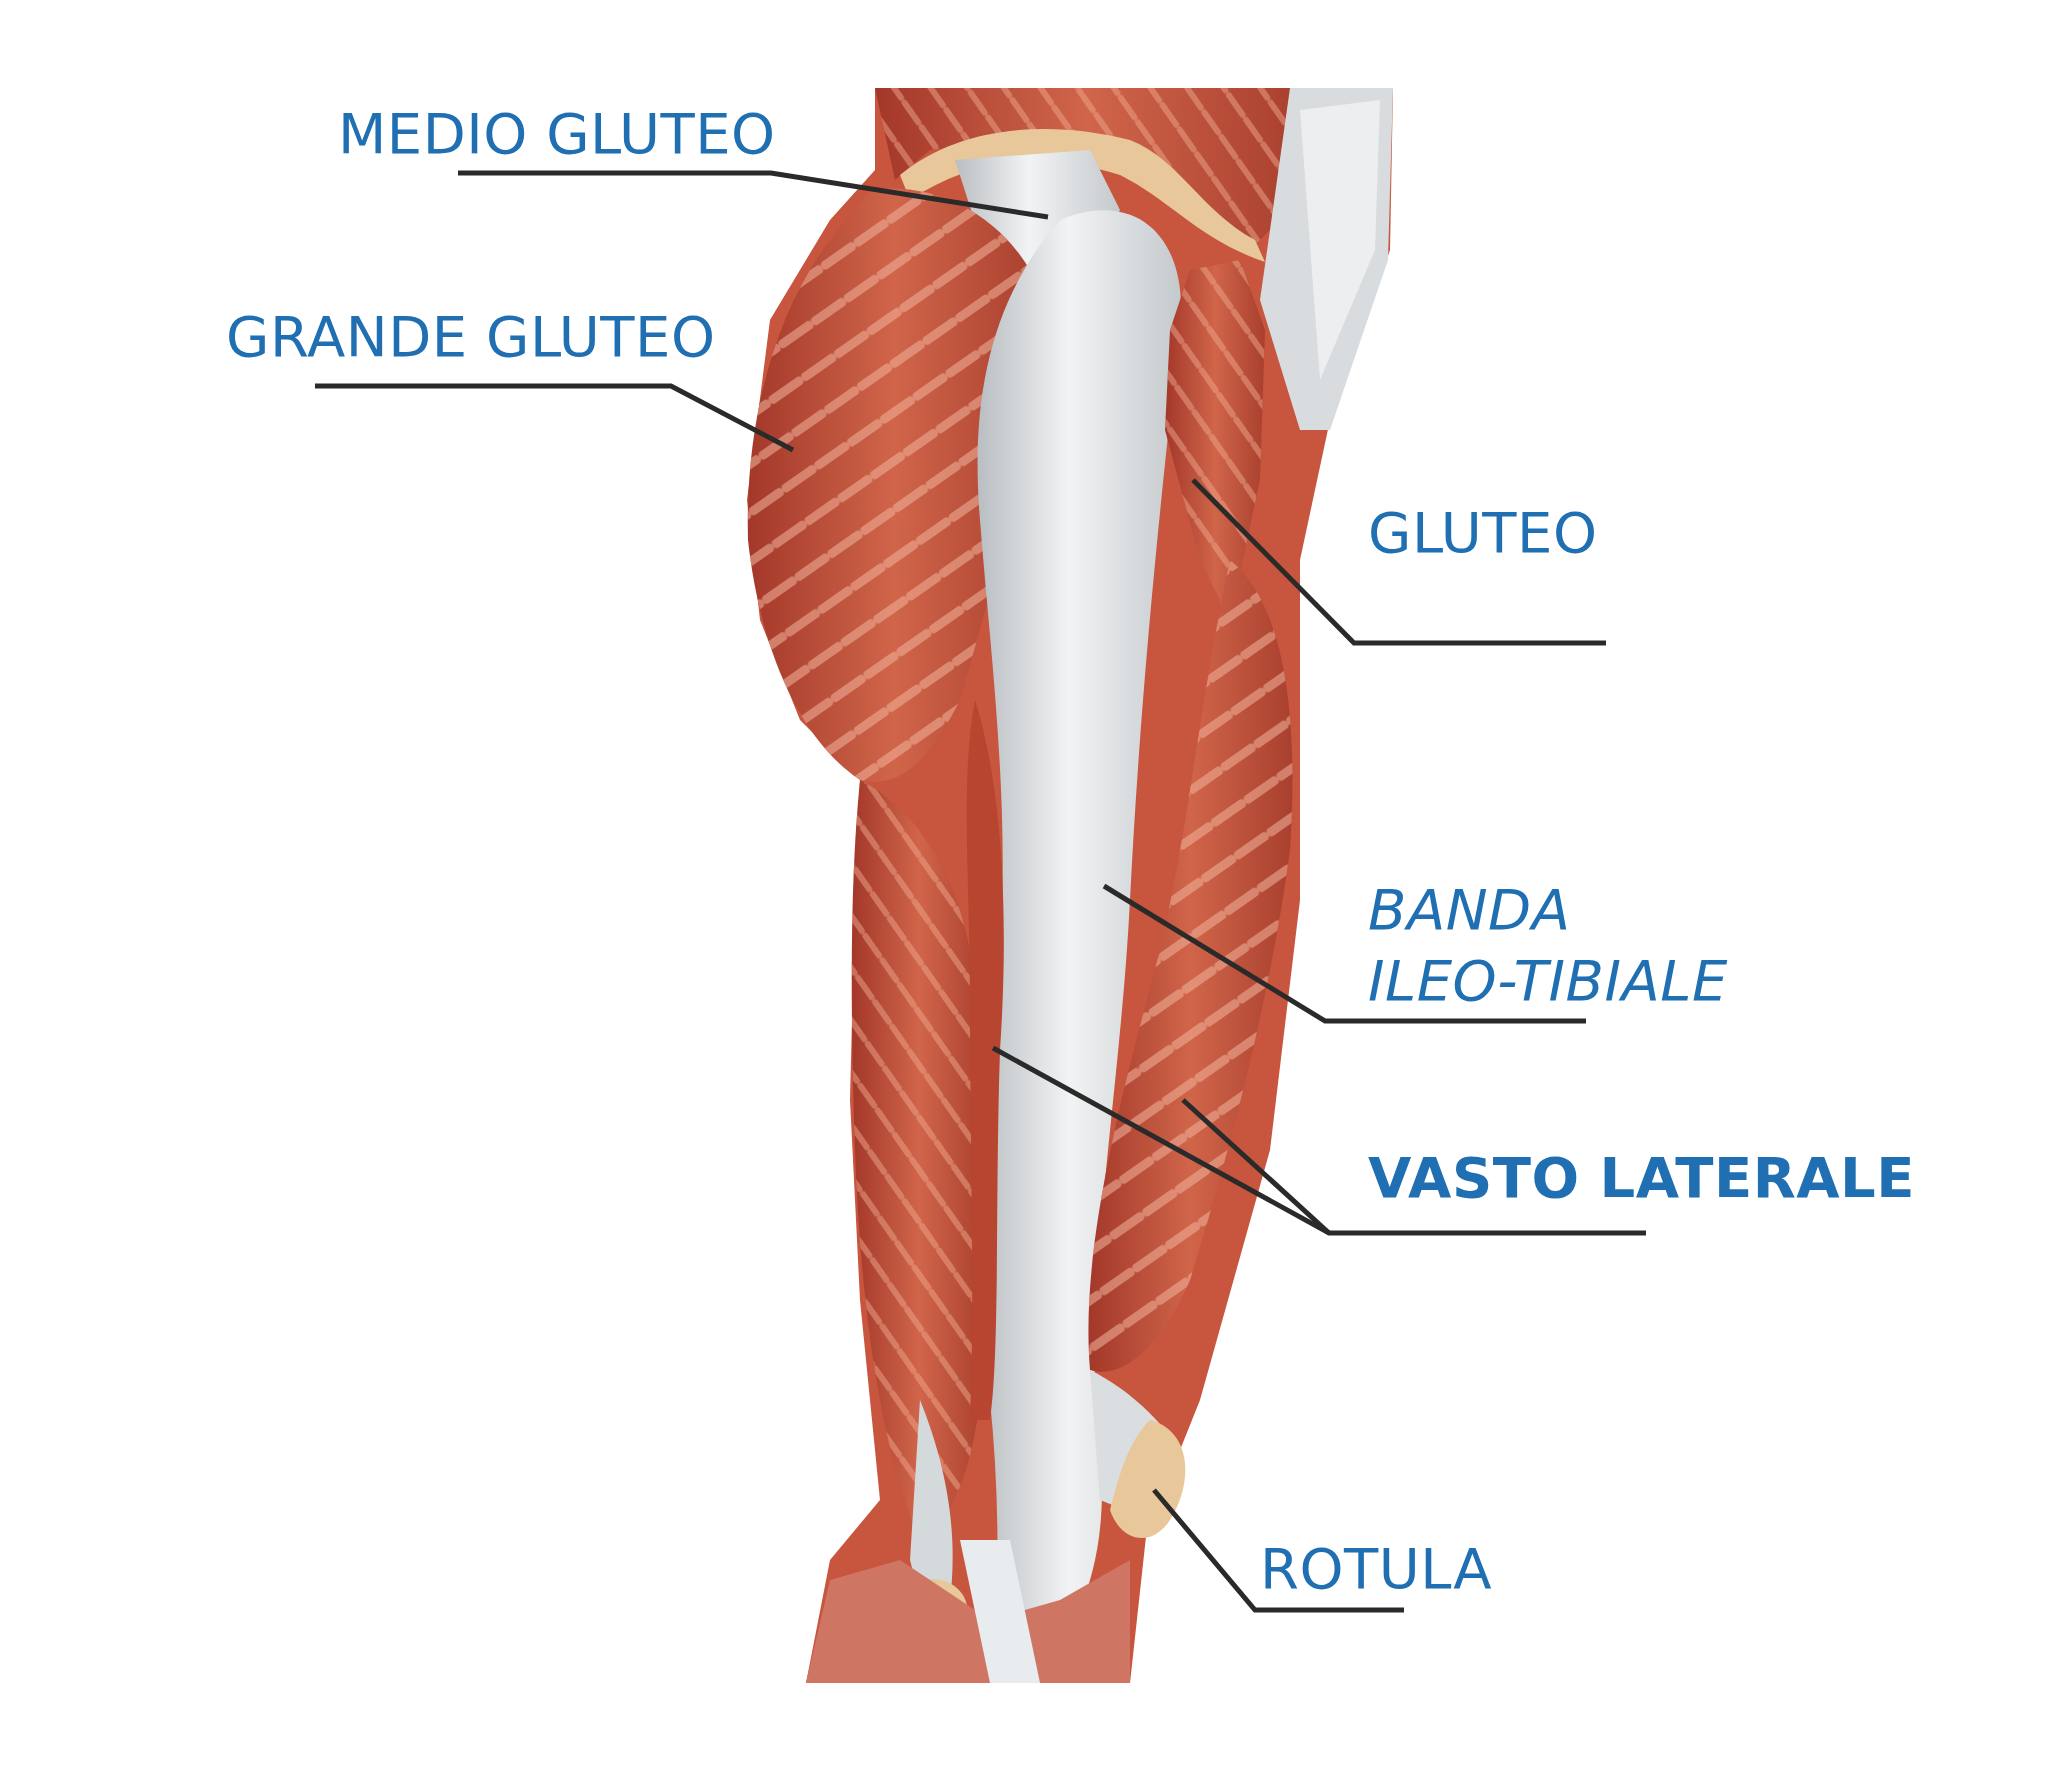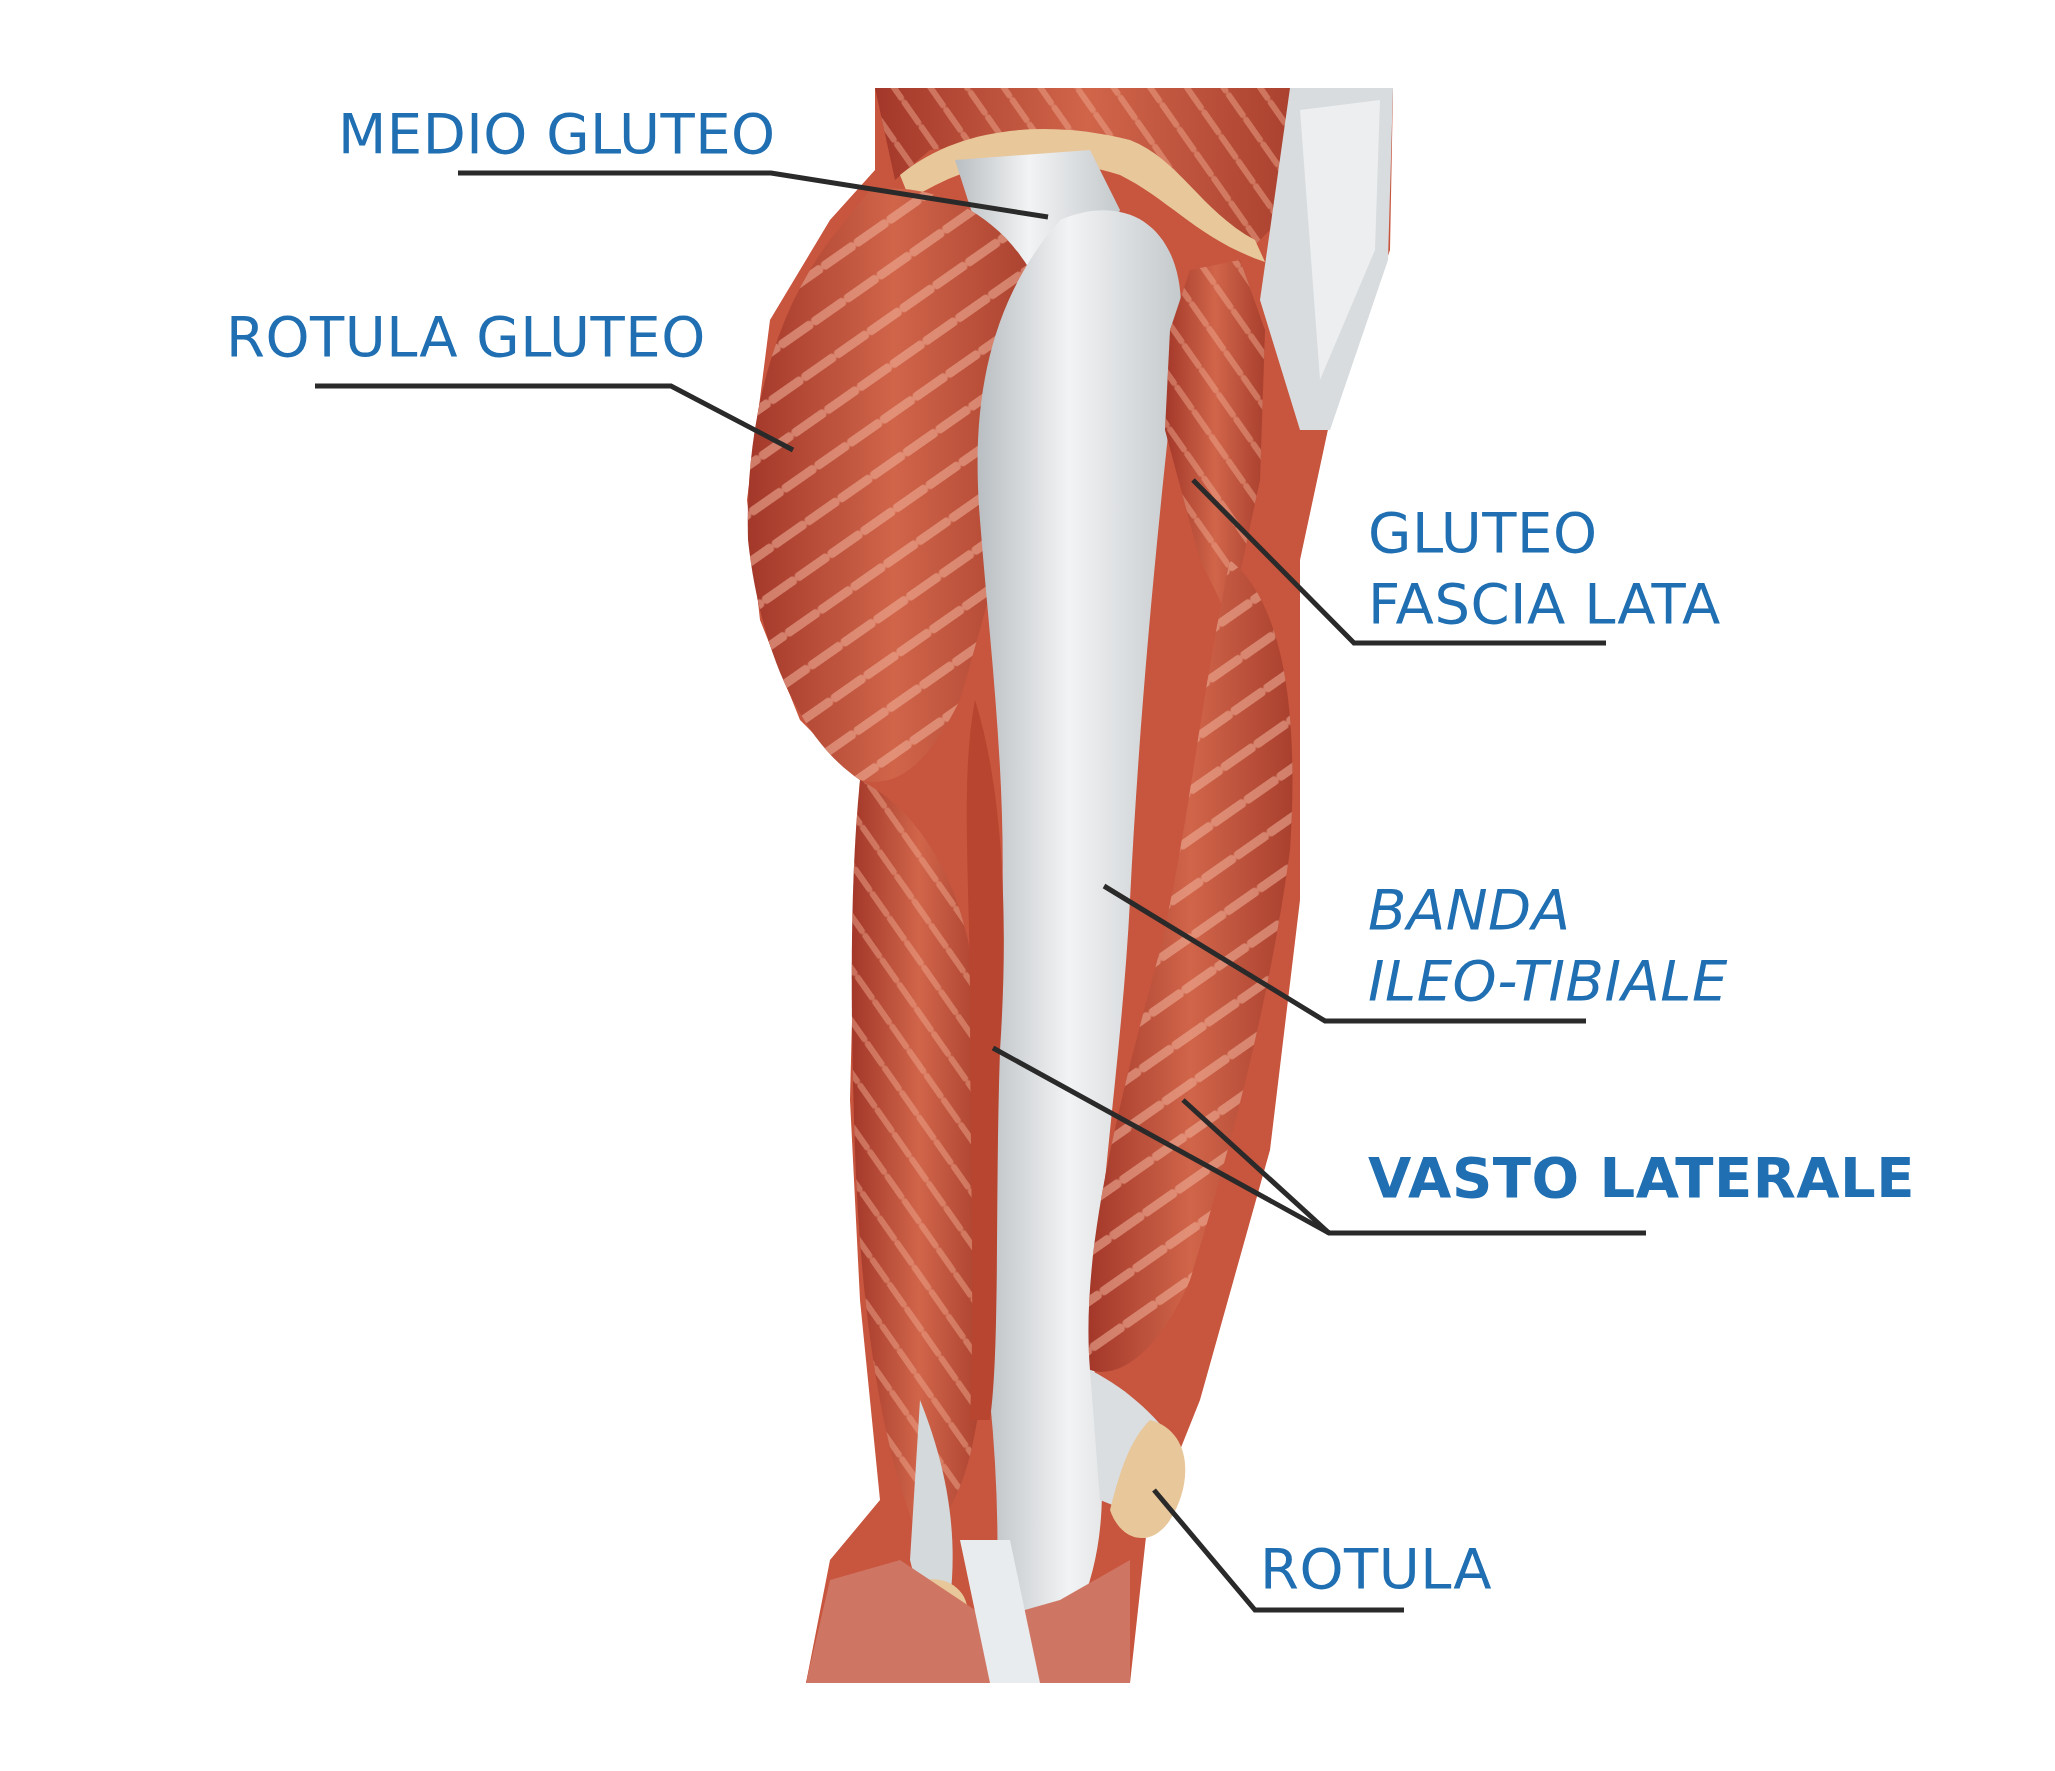--- a/index.html
+++ b/index.html
@@ -82,25 +82,24 @@
       <polyline points="993,1048 1329,1233 1646,1233"></polyline>
       <polyline points="1183,1100 1329,1233"></polyline>
       <polyline points="1154,1490 1255,1610 1404,1610"></polyline>
     </g>
   </svg>
 
   <div class="label" style="left:338px; top:98px;">
     <span>MEDIO GLUTEO</span>
   </div>
   <div class="label" style="left:226px; top:301px;">
-    <span>ROTULA GLUTEO</span>
+    <span>GRANDE GLUTEO</span>
   </div>
   <div class="label" style="left:1368px; top:497px;">
     <span>GLUTEO</span>
-    <span>FASCIA LATA</span>
   </div>
   <div class="label" style="left:1368px; top:874px;font-style:italic;">
     <span>BANDA</span>
     <span>ILEO-TIBIALE</span>
   </div>
   <div class="label" style="left:1368px; top:1142px;font-weight:bold;">
     <span>VASTO LATERALE</span>
   </div>
   <div class="label" style="left:1260px; top:1533px;">
     <span>ROTULA</span>

